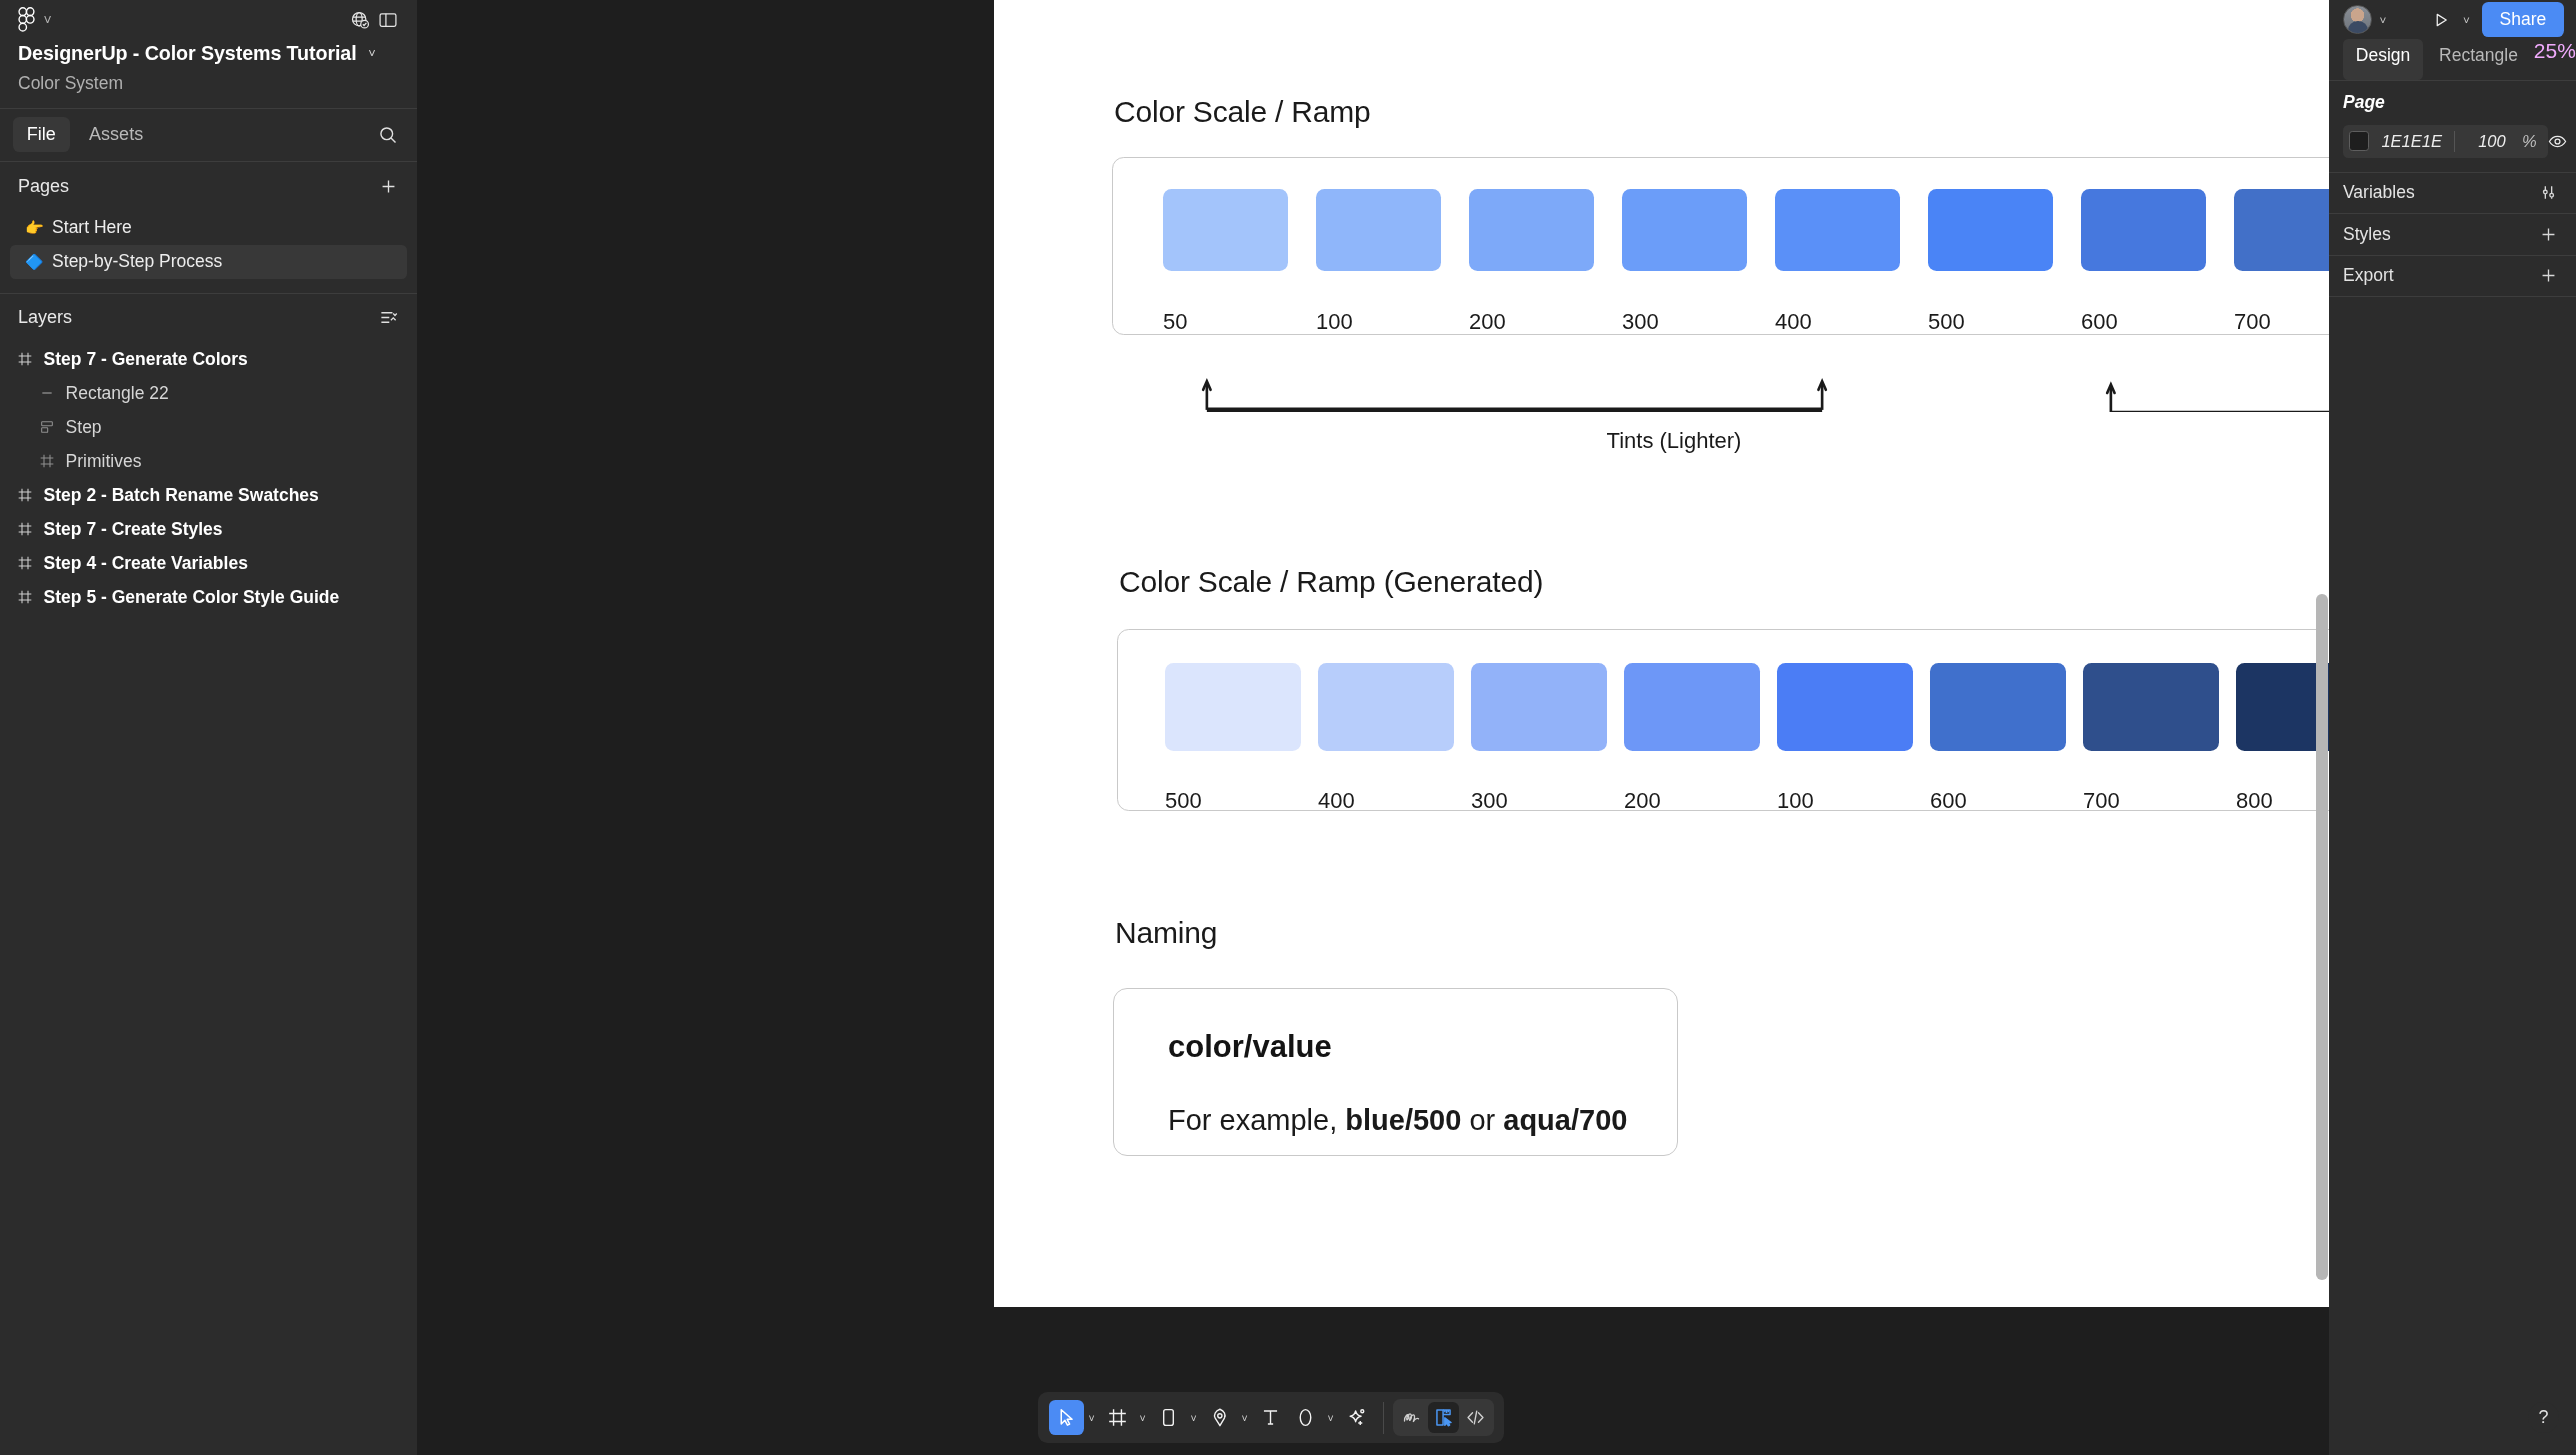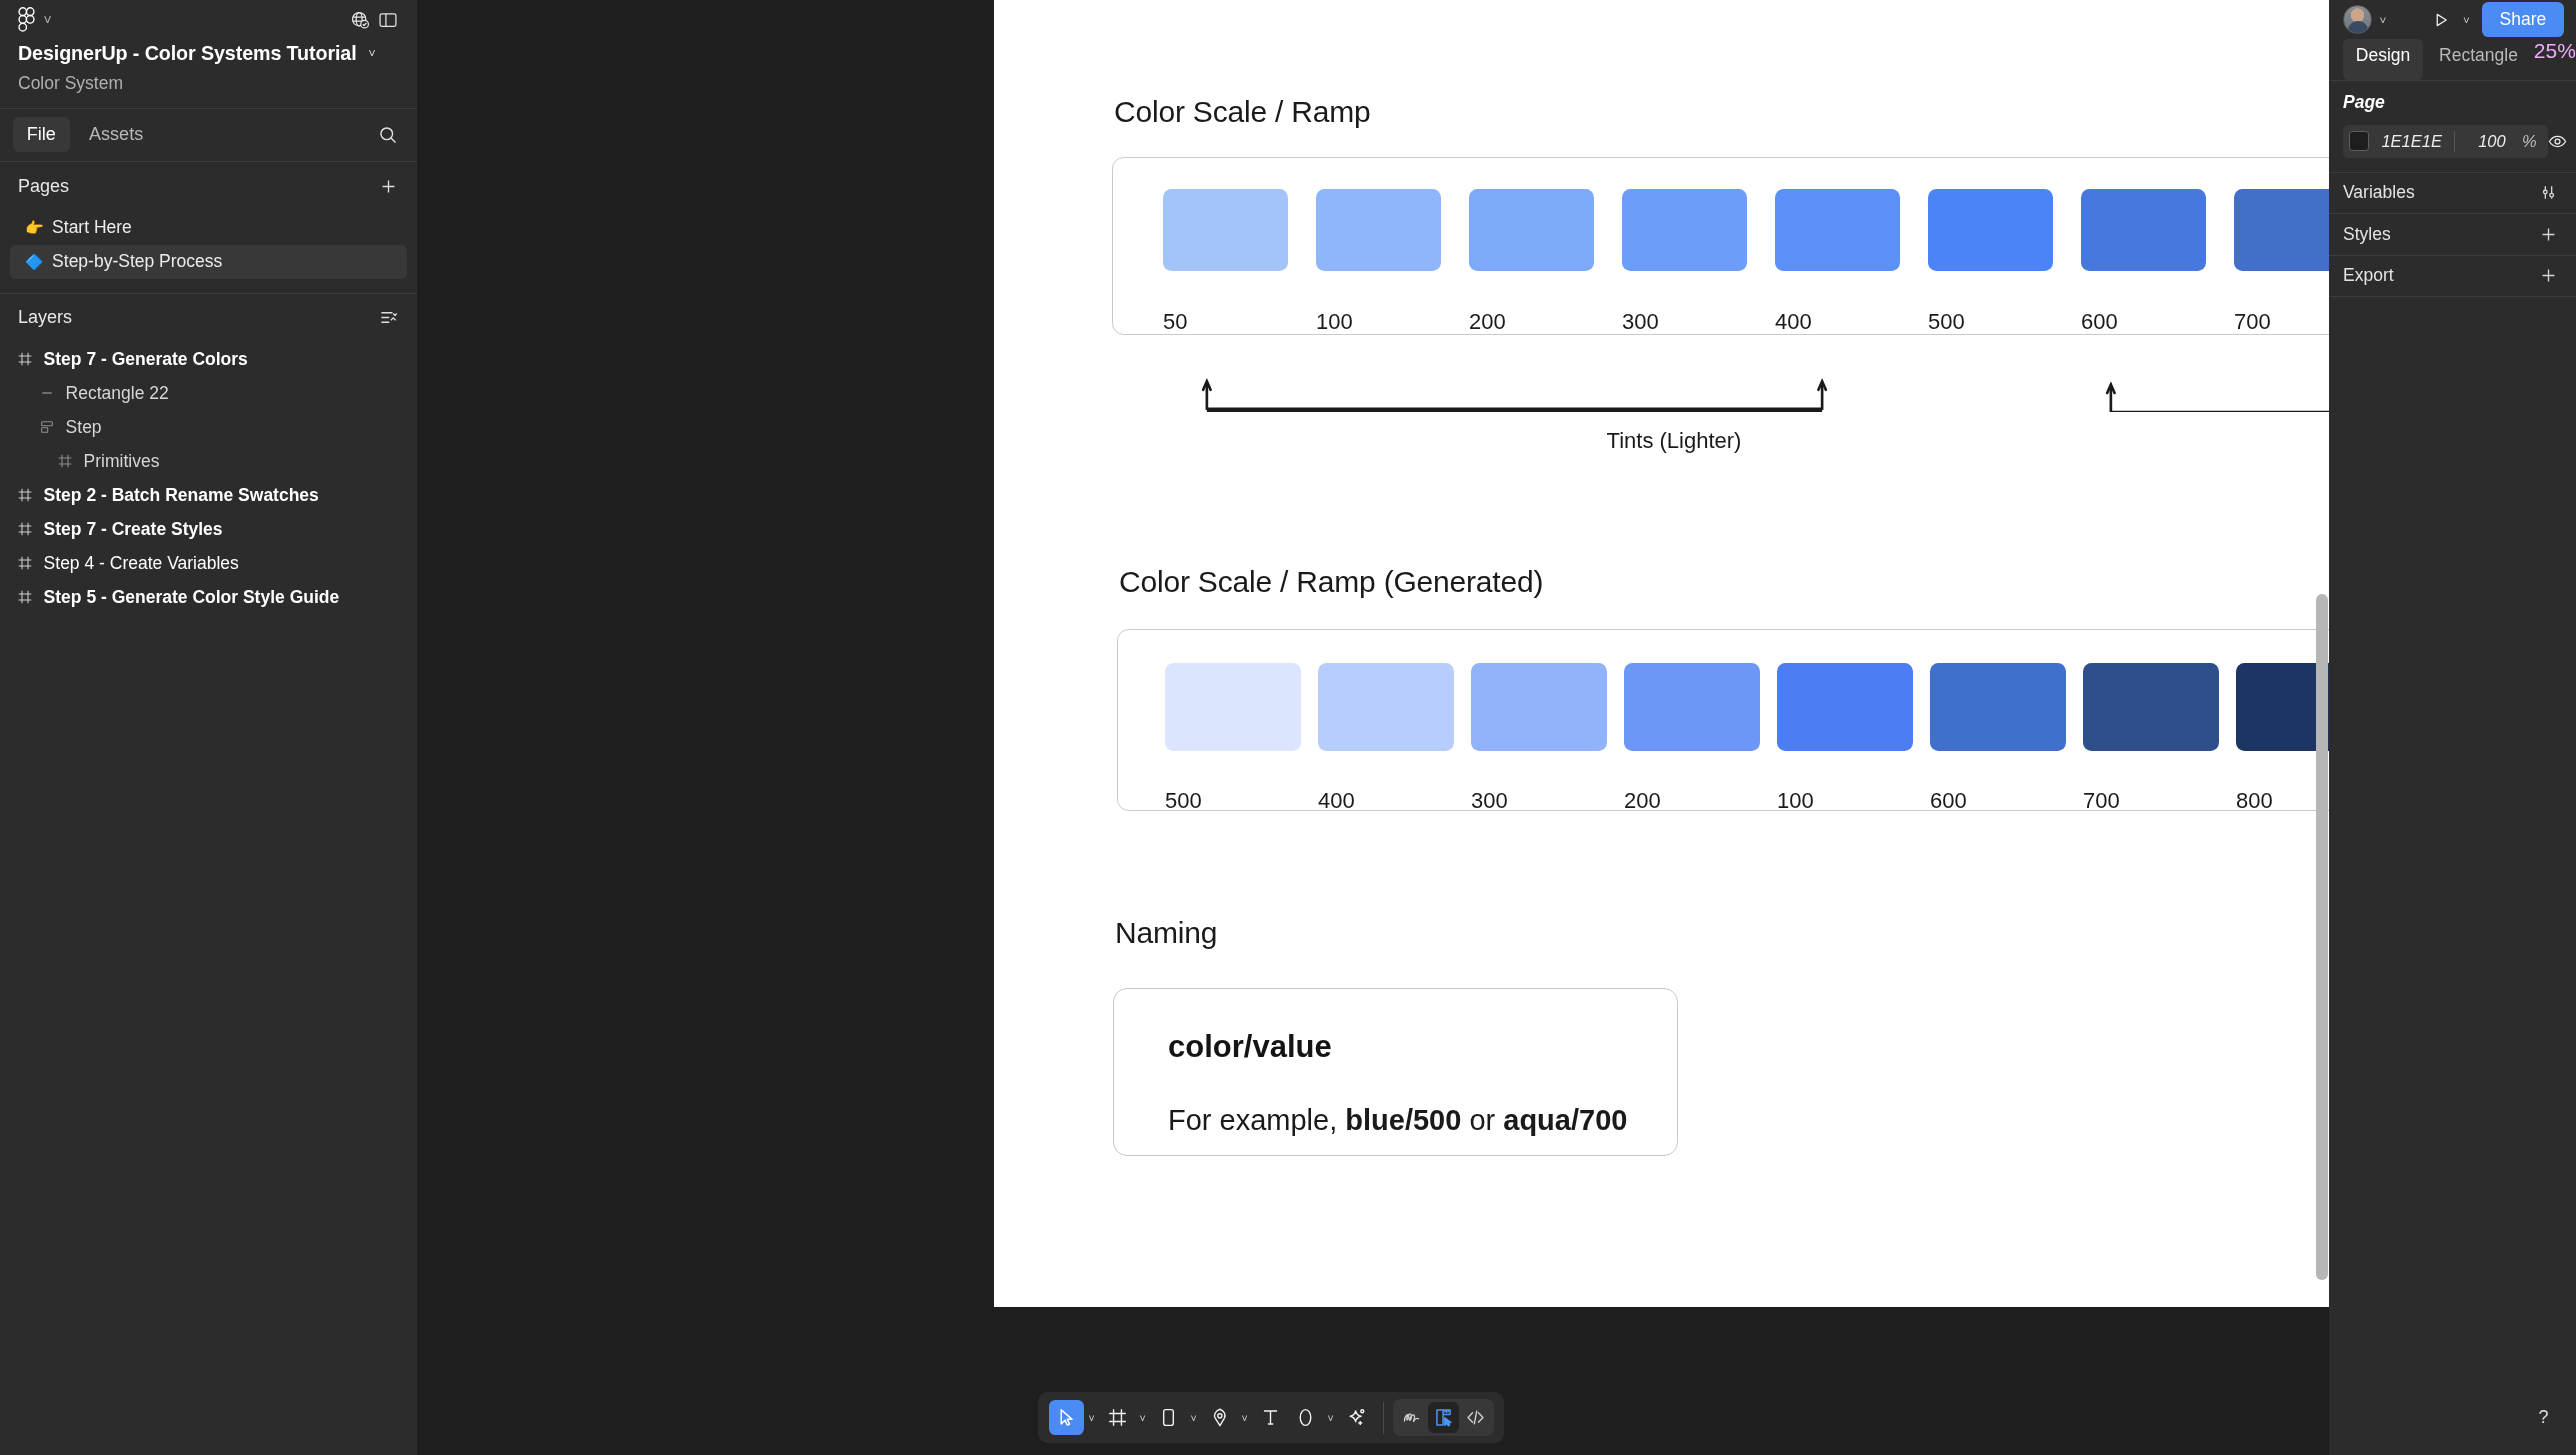--- a/index.html
+++ b/index.html
@@ -312,21 +312,21 @@
       <div class="layer-row child" style="padding-left:38px;">
         <span class="layer-ico dim">
           <svg viewBox="0 0 24 24" fill="none" stroke="currentColor" stroke-width="1.6">
             <rect x="4" y="4" width="16" height="6" rx="1"></rect>
               <rect x="4" y="13" width="9" height="7" rx="1"></rect>
           </svg>
         </span>
         <span>Step</span>
       </div>
 
-      <div class="layer-row child" style="padding-left:56px;">
+      <div class="layer-row child" style="padding-left:38px;">
         <span class="layer-ico dim">
           <svg viewBox="0 0 24 24" fill="none" stroke="currentColor" stroke-width="1.6">
             <path d="M7.5 2.5v19M16.5 2.5v19M2.5 7.5h19M2.5 16.5h19"></path>
           </svg>
         </span>
         <span>Primitives</span>
       </div>
 
       <div class="layer-row" style="padding-left:16px;">
         <span class="layer-ico">
@@ -343,21 +343,21 @@
             </svg>
         </span>
         <span style="font-weight:bold;">Step 7 - Create Styles</span>
       </div>
       <div class="layer-row" style="padding-left:16px;">
         <span class="layer-ico">
           <svg viewBox="0 0 24 24" fill="none" stroke="currentColor" stroke-width="1.6">
               <path d="M7.5 2.5v19M16.5 2.5v19M2.5 7.5h19M2.5 16.5h19"></path>
             </svg>
         </span>
-        <span style="font-weight:normal;">Step 4 - Create Variables</span>
+        <span style="font-weight:bold;">Step 4 - Create Variables</span>
       </div>
       <div class="layer-row" style="padding-left:16px;">
         <span class="layer-ico">
           <svg viewBox="0 0 24 24" fill="none" stroke="currentColor" stroke-width="1.6">
               <path d="M7.5 2.5v19M16.5 2.5v19M2.5 7.5h19M2.5 16.5h19"></path>
             </svg>
         </span>
         <span style="font-weight:bold;">Step 5 - Generate Color Style Guide</span>
       </div>
     </div>

